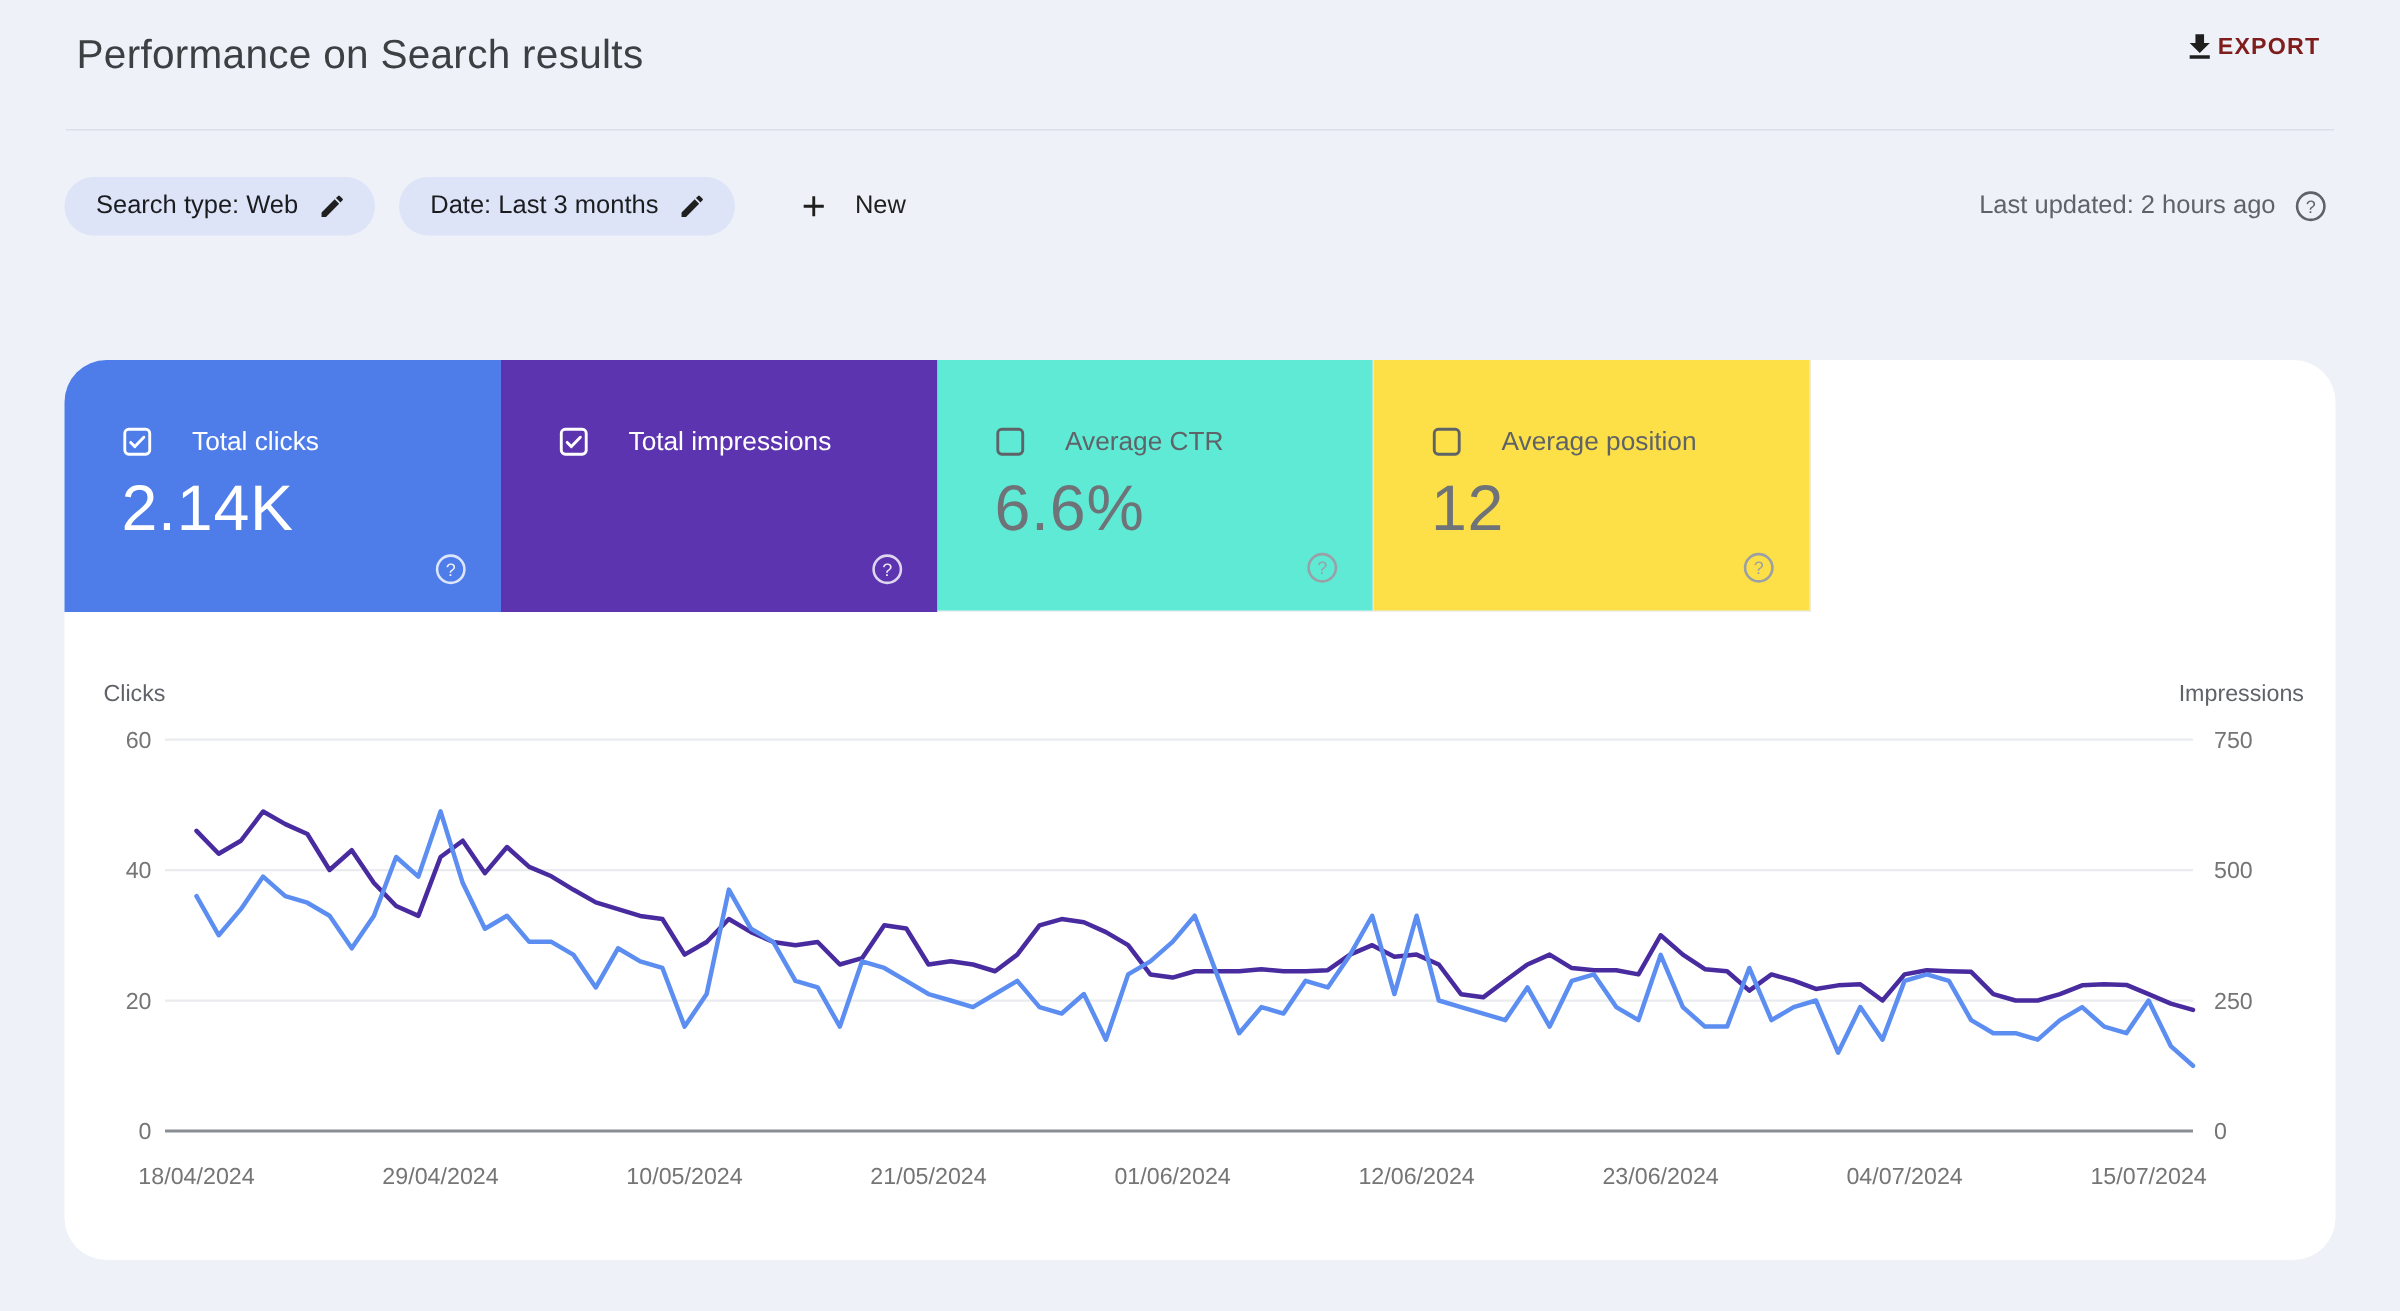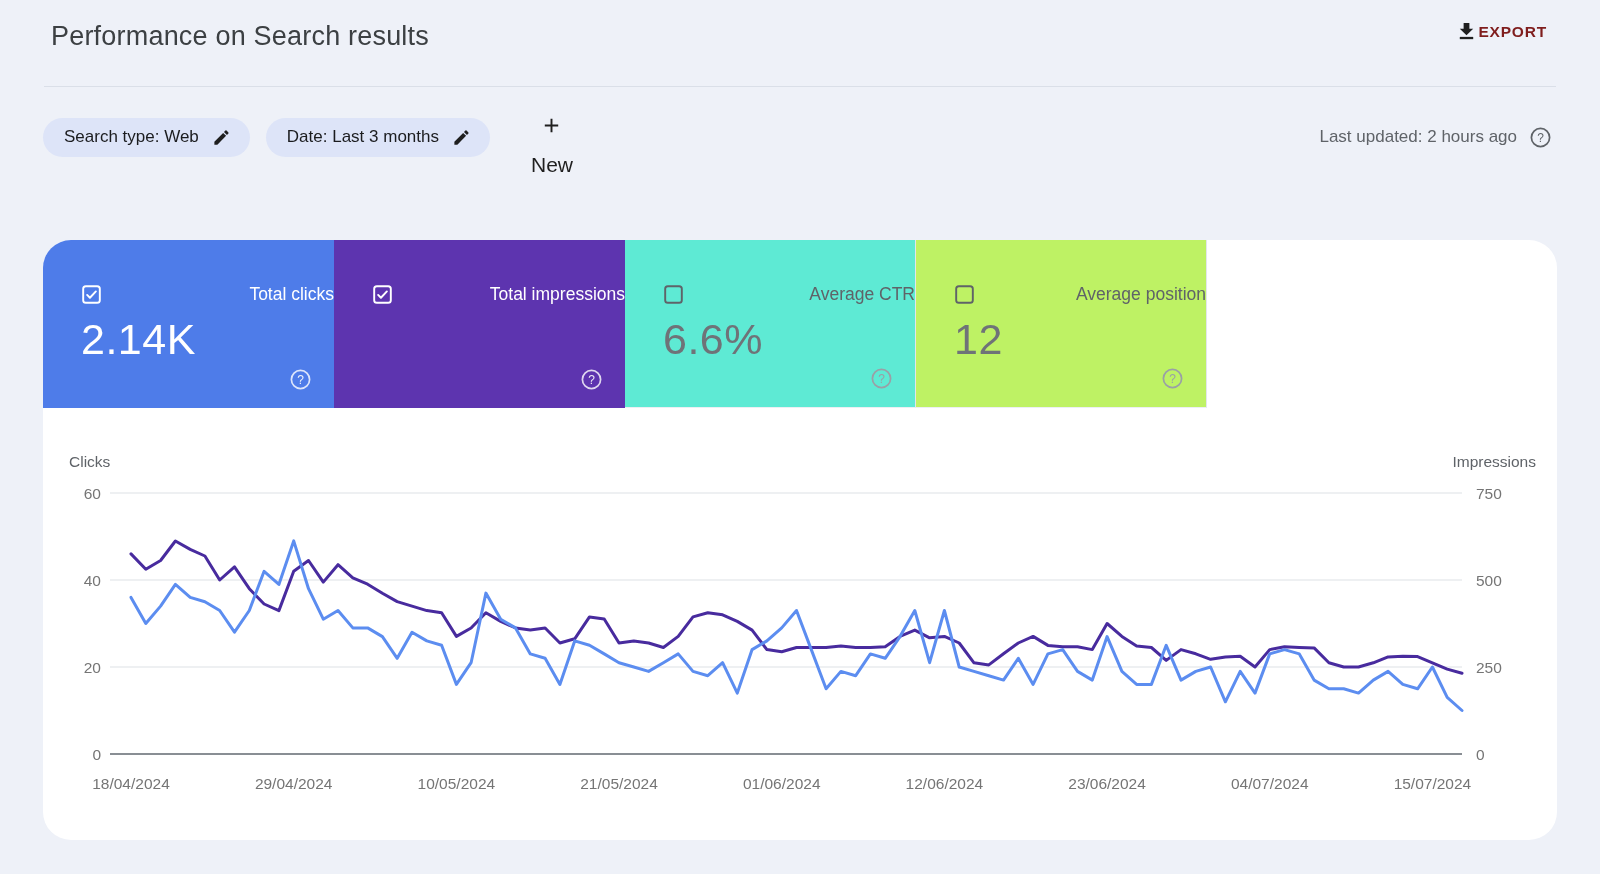--- a/index.html
+++ b/index.html
@@ -38,24 +38,23 @@
   .chip {
     height: 39px; border-radius: 23px; background: #dde4f8;
     display: flex; align-items: center; gap: 13px;
     padding: 0 19px 0 21px;
     font-size: 17px; font-weight: 500; color: #1b1c1f;
     cursor: pointer; margin-right: 16px; border: none; font-family: inherit;
   }
   .new-btn {
     display: flex; align-items: center; gap: 16px;
     margin-left: 15px; padding: 0 10px;
-    font-size: 21px; font-weight: 500; color: #1f1f1f;
+    font-size: 17px; font-weight: 500; color: #1f1f1f;
     cursor: pointer; background: none; border: none; font-family: inherit;
     height: 46px;
-    flex-direction: column;
   }
   .last-updated {
     position: absolute; top: 114px; right: 48px; height: 46px;
     display: flex; align-items: center; gap: 12px;
     font-size: 17px; color: #5f6368; text-align: center;
   }
 
   
   .panel {
     position: absolute; left: 43px; top: 240px;
@@ -65,22 +64,22 @@
 
   
   .card {
     position: absolute; top: 0; height: 168px; width: 291px;
     cursor: pointer;
   }
   .card .card-inner { position: relative; width: 100%; height: 100%; padding: 44px 0 0 38px; }
   .card--clicks      { left: 0;    background: #4e7ce9; border-top-left-radius: 28px; color:#fff; }
   .card--impressions { left: 291px; background: #5d34af; color:#fff; }
   .card--ctr         { left: 582px; background: #5eead4; border-right: 1px solid #e3e6ec; border-bottom: 1px solid #eceff3; }
-  .card--position    { left: 873px; background: #bef264; border-right: 1px solid #e3e6ec; border-bottom: 1px solid #eceff3; }
-  .card-label-row { display: flex; align-items: center; gap: 15px; justify-content: space-between; }
+  .card--position    { left: 873px; background: #fde047; border-right: 1px solid #e3e6ec; border-bottom: 1px solid #eceff3; }
+  .card-label-row { display: flex; align-items: center; gap: 26px; }
   .card-label { font-size: 17.5px; font-weight: 400; }
   .card--ctr .card-label, .card--position .card-label { color: #5f6368; }
   .card-value {
     margin-top: 10px; font-size: 43px; font-weight: 400; letter-spacing: 0.5px;
   }
   .card--ctr .card-value, .card--position .card-value { color: #6f7378; }
   .card-help { position: absolute; right: 22px; bottom: 17px; width: 23px; height: 23px; }
 
   .help-glyph { display: inline-flex; }
 

